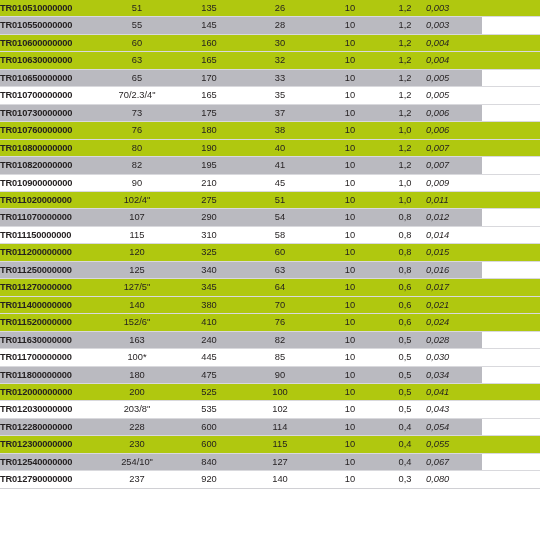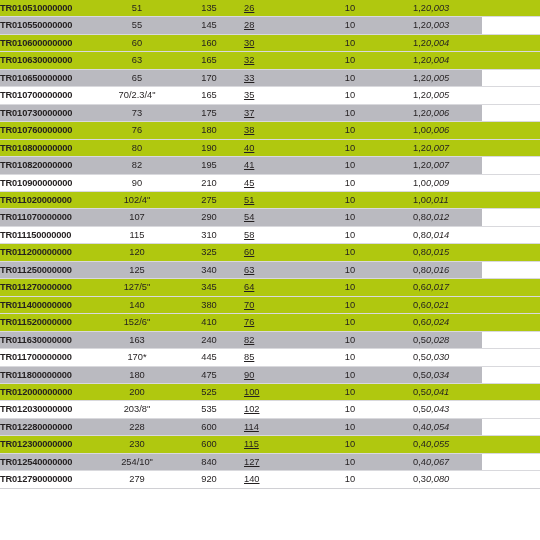--- a/index.html
+++ b/index.html
@@ -33,23 +33,23 @@
     overflow: hidden;
     vertical-align: middle;
     border-bottom: 0.6px solid #d9d9dd;
     background-clip: padding-box;
   }
 
   
   .c-code  { width: 100px; padding-left: 8px; text-align: left;   font-weight: bold; letter-spacing: -0.15px; }
   .c-d     { width: 74px;  text-align: center; }
   .c-l     { width: 70px;  text-align: center; }
-  .c-h     { width: 72px;  text-align: left; text-decoration: underline; }
+  .c-h     { width: 72px;  text-align: center; }
   .c-pack  { width: 68px;  text-align: center; }
-  .c-bar   { width: 42px;  text-align: right; }
+  .c-bar   { width: 42px;  text-align: center; }
   .c-vol   { width: 56px;  padding-left: 8px; text-align: left; font-style: italic; }
   .c-tail  { width: 58px;  }
 
   
   tr.rw-green td { background-color: #b0c80f; }
   tr.rw-green td.c-tail { background-color: #b0c80f; }
   tr.rw-gray  td { background-color: #babac0; }
   tr.rw-gray  td.c-tail { background-color: #ffffff; }
   tr.rw-white td { background-color: #ffffff; }
 
@@ -260,21 +260,21 @@
         <td class="c-d">163</td>
         <td class="c-l">240</td>
         <td class="c-h">82</td>
         <td class="c-pack">10</td>
         <td class="c-bar">0,5</td>
         <td class="c-vol">0,028</td>
         <td class="c-tail"></td>
       </tr>
       <tr class="rw-white">
         <td class="c-code">TR011700000000</td>
-        <td class="c-d">170*</td>
+        <td class="c-d">100*</td>
         <td class="c-l">445</td>
         <td class="c-h">85</td>
         <td class="c-pack">10</td>
         <td class="c-bar">0,5</td>
         <td class="c-vol">0,030</td>
         <td class="c-tail"></td>
       </tr>
       <tr class="rw-gray">
         <td class="c-code">TR011800000000</td>
         <td class="c-d">180</td>
@@ -330,21 +330,21 @@
         <td class="c-d">254/10"</td>
         <td class="c-l">840</td>
         <td class="c-h">127</td>
         <td class="c-pack">10</td>
         <td class="c-bar">0,4</td>
         <td class="c-vol">0,067</td>
         <td class="c-tail"></td>
       </tr>
       <tr class="rw-white">
         <td class="c-code">TR012790000000</td>
-        <td class="c-d">279</td>
+        <td class="c-d">237</td>
         <td class="c-l">920</td>
         <td class="c-h">140</td>
         <td class="c-pack">10</td>
         <td class="c-bar">0,3</td>
         <td class="c-vol">0,080</td>
         <td class="c-tail"></td>
       </tr>
     </tbody>
 </table>
 

